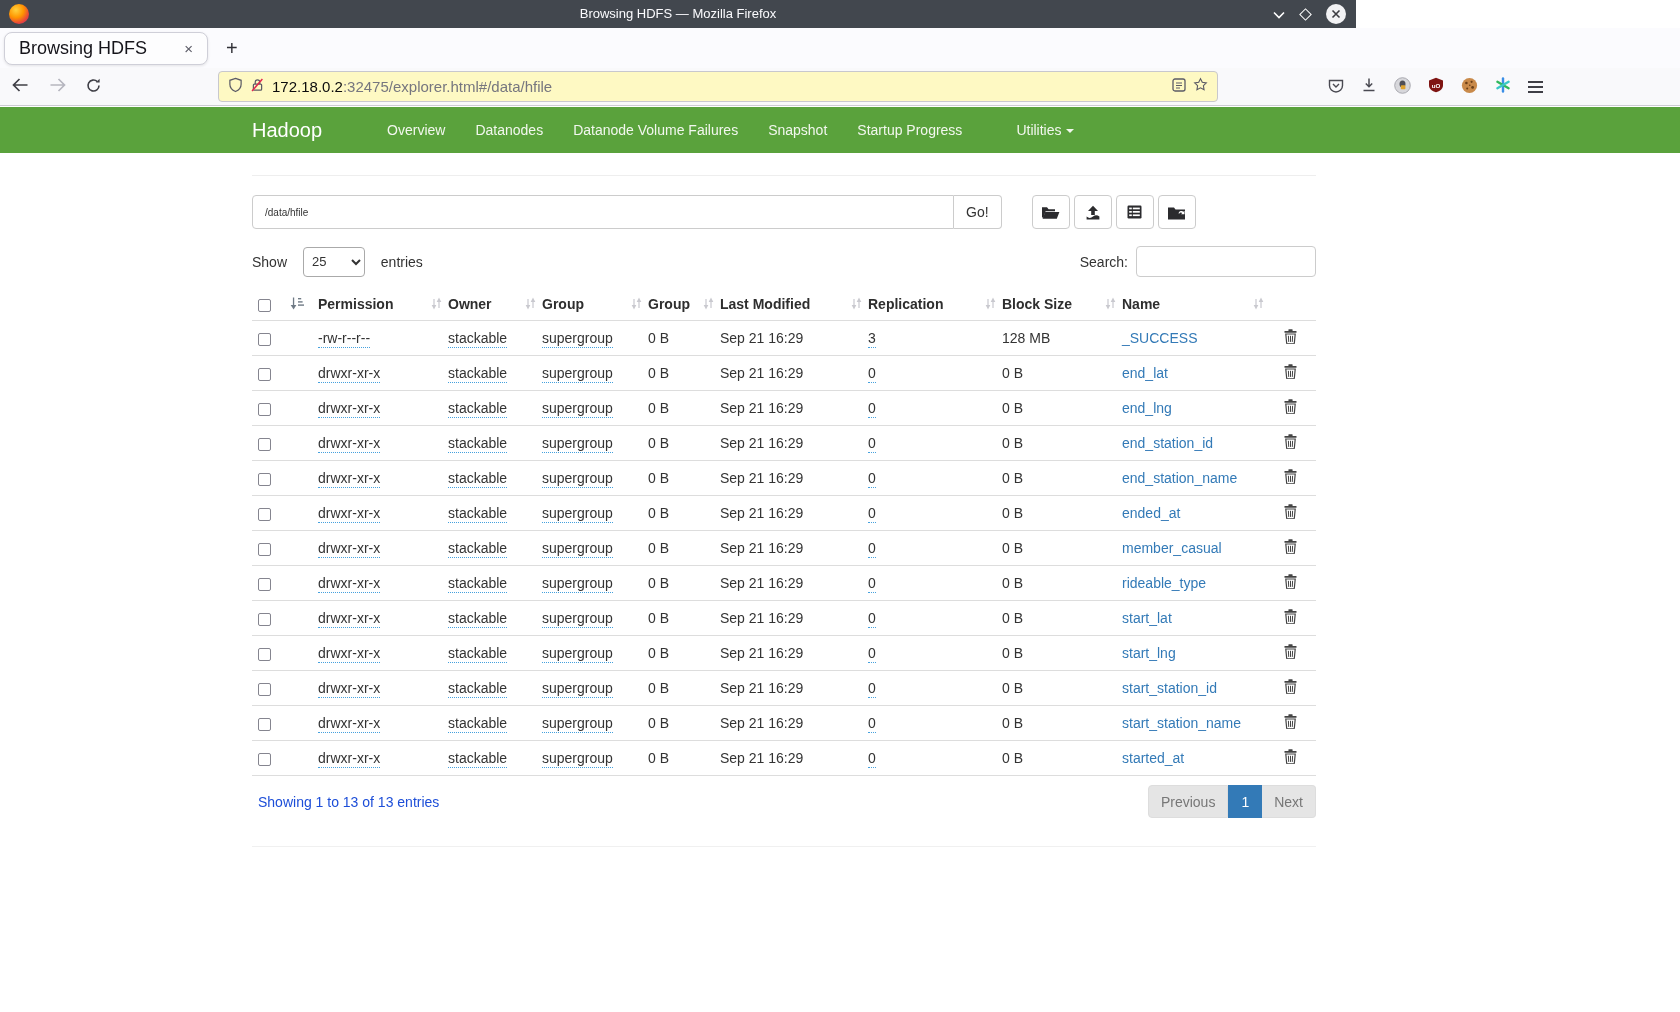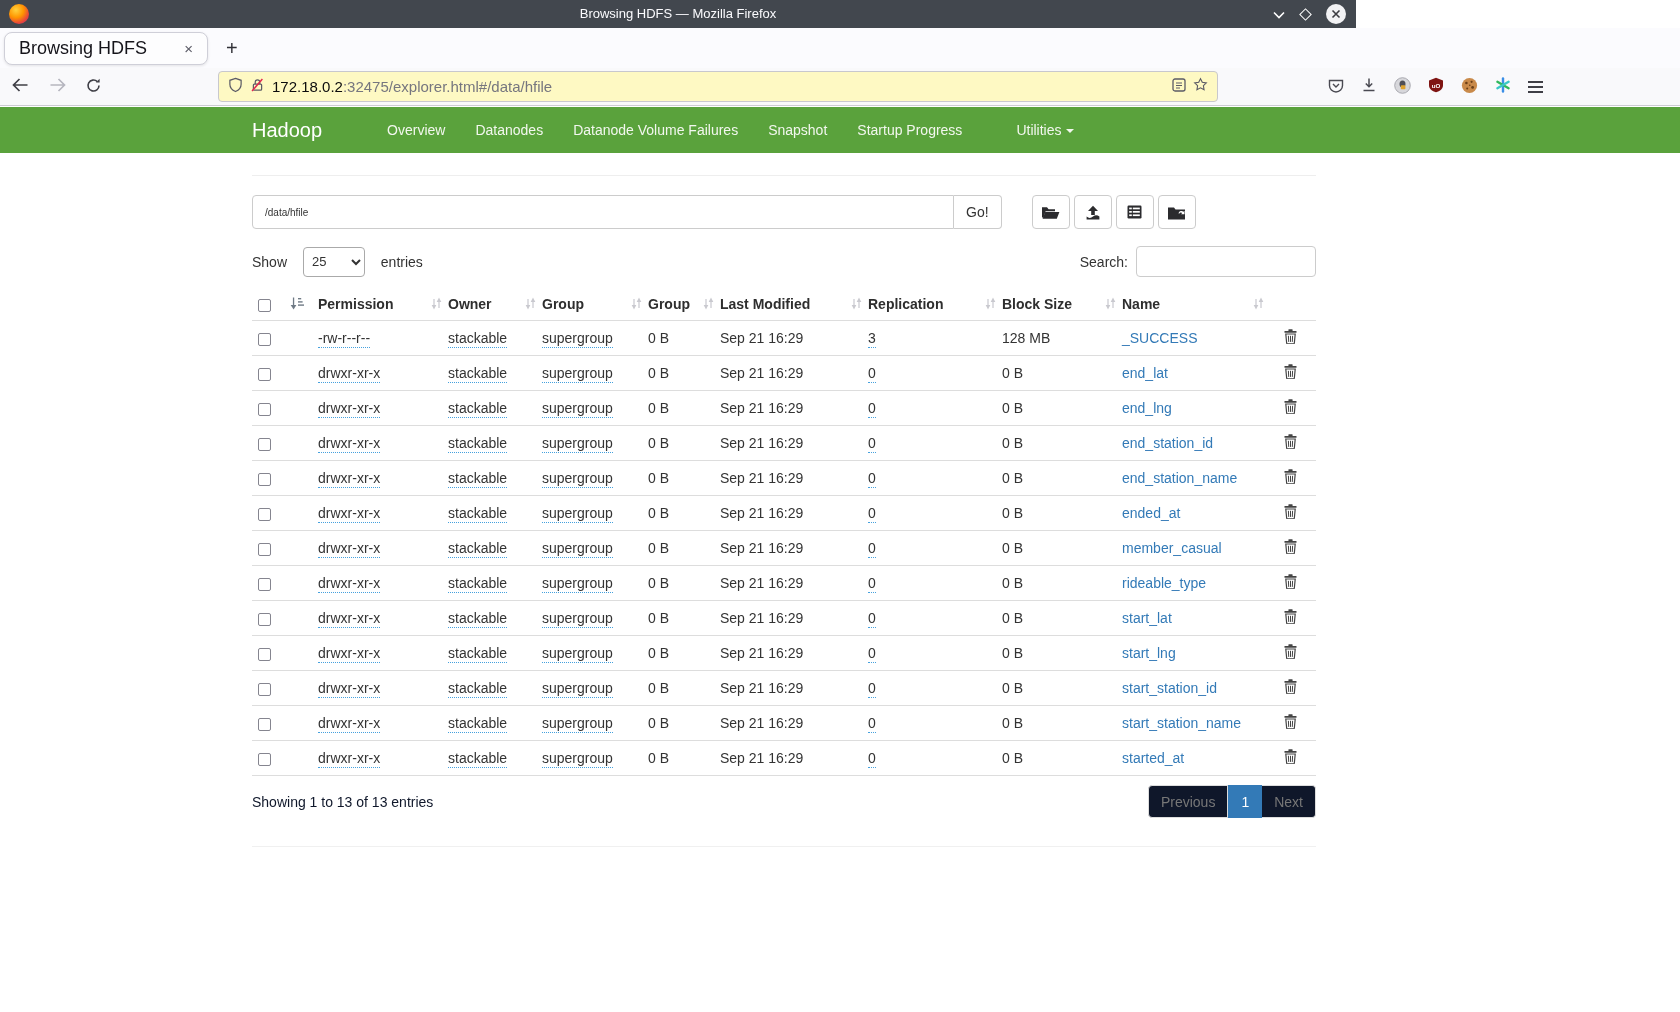--- a/index.html
+++ b/index.html
@@ -75,23 +75,23 @@
   tbody tr:last-child td{border-bottom:1px solid var(--border);}
   .c-check,.th-check{padding-left:6px;}
   .sort-pair{float:right;margin-left:8px;margin-top:1px;}
   .cb{display:inline-block;width:13px;height:13px;border:1px solid #85858f;border-radius:2px;background:#fff;vertical-align:middle;}
   .dotted{border-bottom:1px dotted #45a1de;padding-bottom:1px;cursor:pointer;}
   .flink{color:var(--link);text-decoration:none;cursor:pointer;}
   .c-trash{text-align:center;}
   .trash{cursor:pointer;display:inline-block;}
 
   .table-foot{display:flex;justify-content:space-between;align-items:center;margin-top:9px;}
-  .summary{font-size:14px;color:#0f172a;}
+  .summary{font-size:14px;color:#1d4ed8;margin-left:6px;}
   .pager{display:inline-flex;}
-  .pg{height:33px;padding:6px 12px;border:1px solid var(--border);background:#0f172a;
+  .pg{height:33px;padding:6px 12px;border:1px solid var(--border);background:#e5e5e5;
     font-size:14px;color:var(--muted);display:flex;align-items:center;}
   .pg.prev{border-radius:4px 0 0 4px;}
   .pg.next{border-radius:0 4px 4px 0;border-left:none;}
   .pg.active{background:var(--pag-active);border-color:var(--pag-active);color:#fff;}
   .foot-rule{border:none;border-top:1px solid #f0f0f0;margin-top:28px;}
 </style>
 </head>
 <body>
 
 <div class="titlebar">

